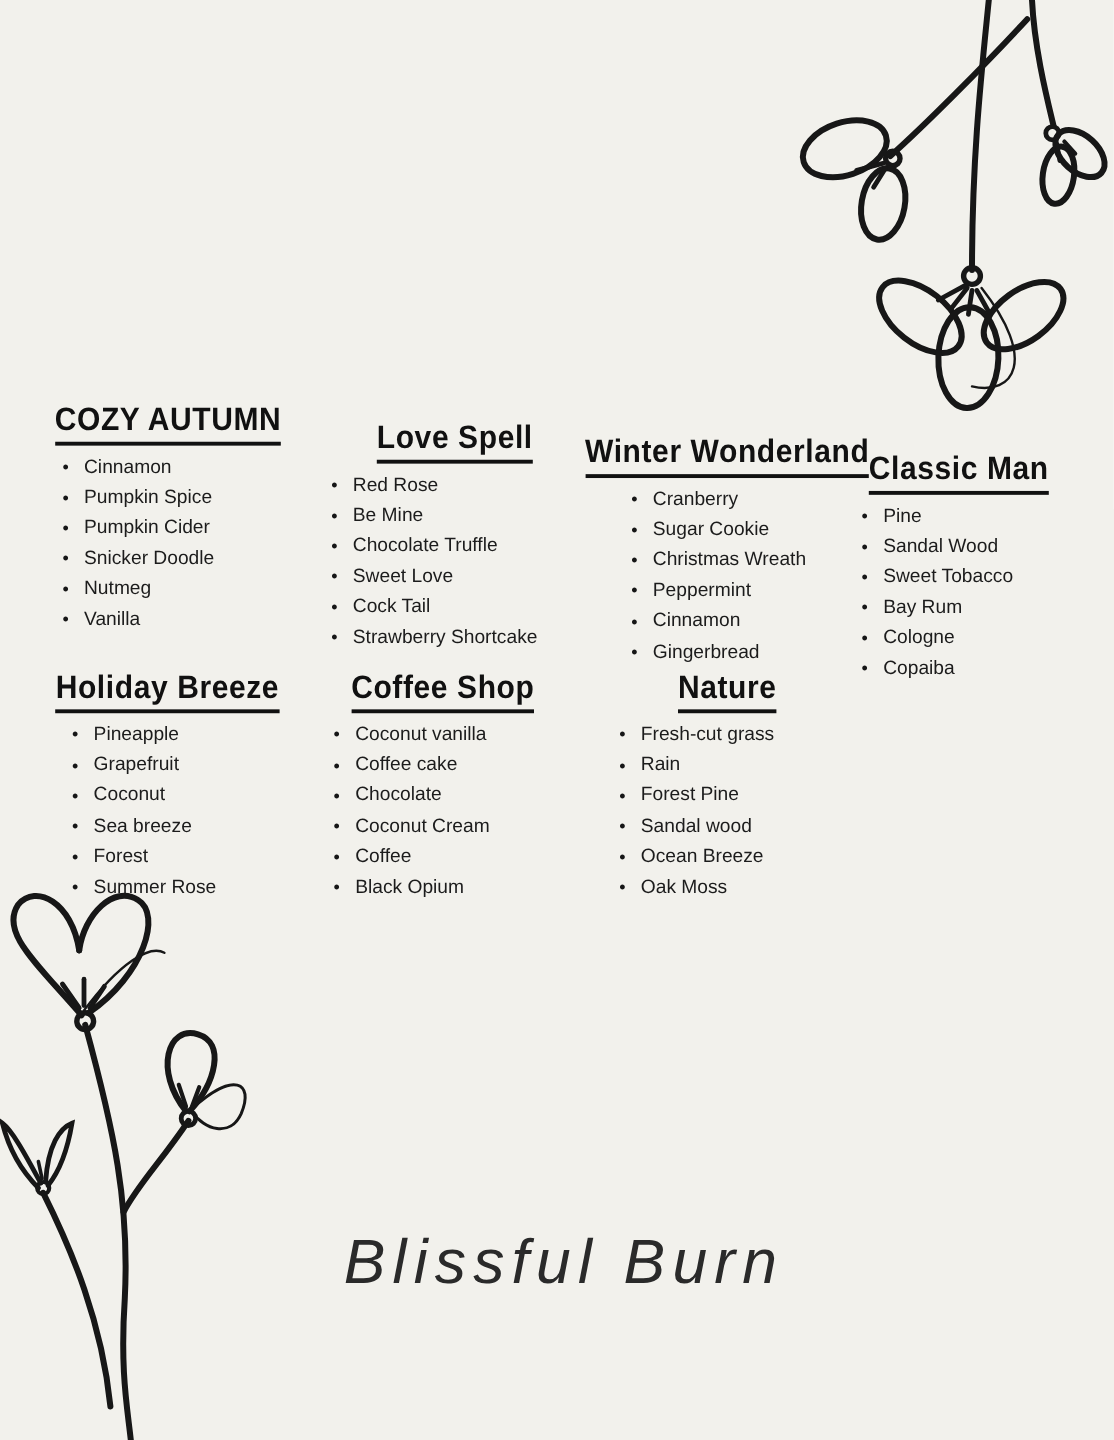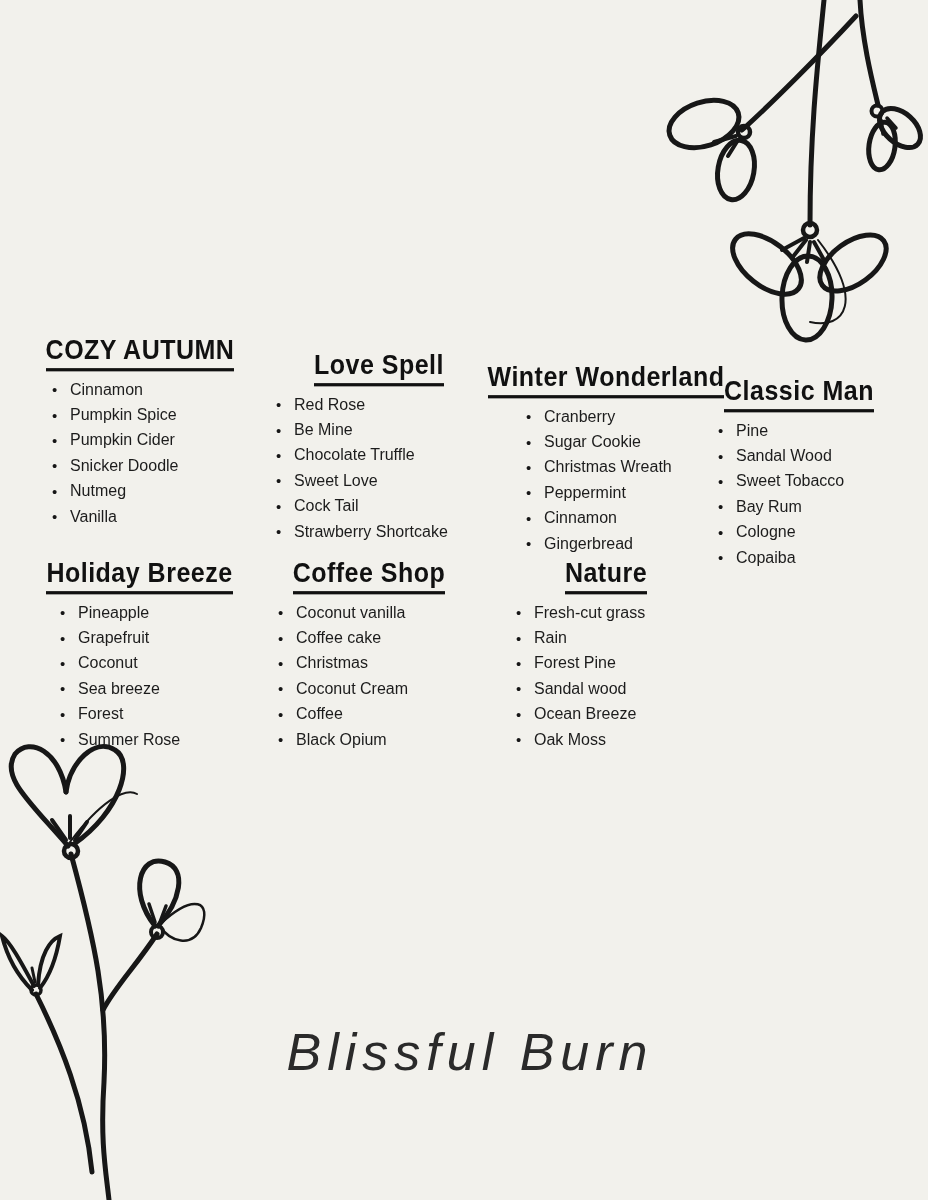--- a/index.html
+++ b/index.html
@@ -315,21 +315,21 @@
         <li class="row">
           <span class="bullet">•</span>
           <span class="txt">Coconut vanilla</span>
         </li>
         <li class="row">
           <span class="bullet">•</span>
           <span class="txt">Coffee cake</span>
         </li>
         <li class="row">
           <span class="bullet">•</span>
-          <span class="txt">Christmas</span>
+          <span class="txt">Chocolate</span>
         </li>
         <li class="row">
           <span class="bullet">•</span>
           <span class="txt">Coconut Cream</span>
         </li>
         <li class="row">
           <span class="bullet">•</span>
           <span class="txt">Coffee</span>
         </li>
         <li class="row">

